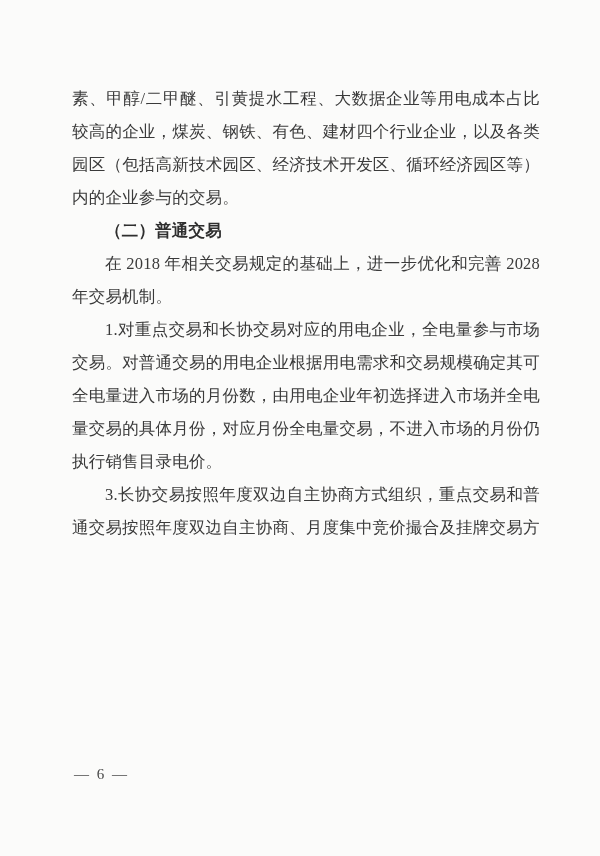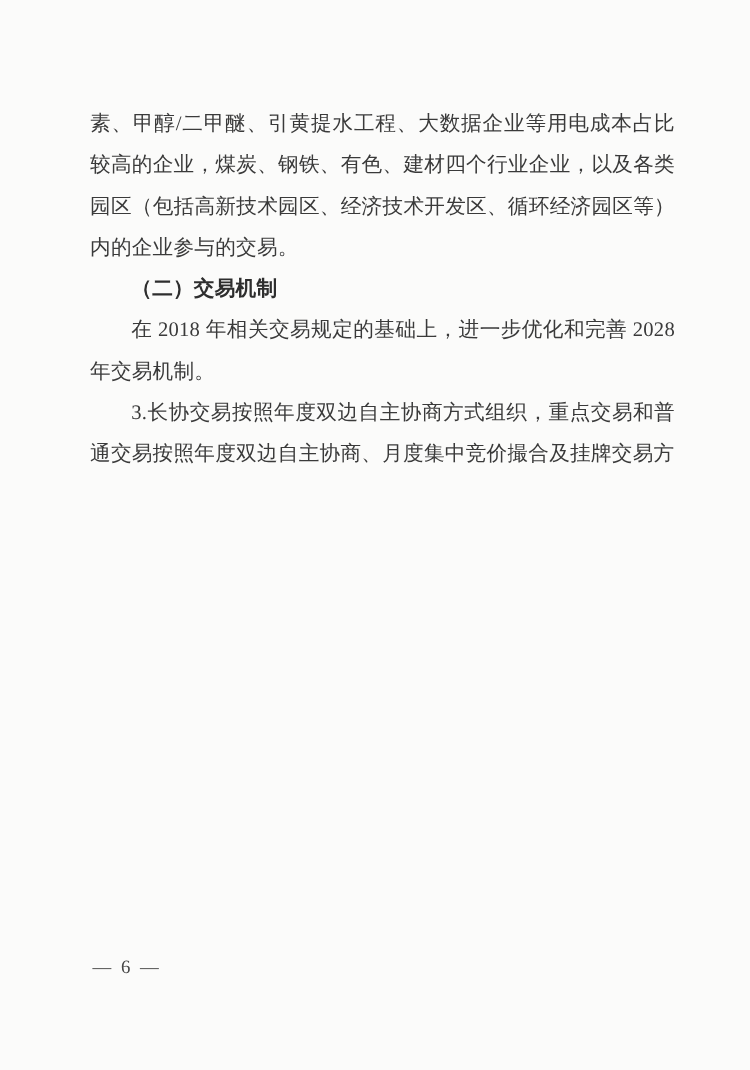--- a/index.html
+++ b/index.html
@@ -48,19 +48,20 @@
     letter-spacing: 2px;
     color: #474747;
   }
 </style>
 </head>
 <body>
 
 <div class="page">
   <div class="text-block">
     <p class="para">素、甲醇/二甲醚、引黄提水工程、大数据企业等用电成本占比较高的企业，煤炭、钢铁、有色、建材四个行业企业，以及各类园区（包括高新技术园区、经济技术开发区、循环经济园区等）内的企业参与的交易。</p>
-    <p class="para indent heading">（二）交易机制</p>
+    <p class="para indent heading">（二）普通交易</p>
     <p class="para indent">在 2018 年相关交易规定的基础上，进一步优化和完善 2028 年交易机制。</p>
+    <p class="para indent">1.对重点交易和长协交易对应的用电企业，全电量参与市场交易。对普通交易的用电企业根据用电需求和交易规模确定其可全电量进入市场的月份数，由用电企业年初选择进入市场并全电量交易的具体月份，对应月份全电量交易，不进入市场的月份仍执行销售目录电价。</p>
     <p class="para indent">3.长协交易按照年度双边自主协商方式组织，重点交易和普通交易按照年度双边自主协商、月度集中竞价撮合及挂牌交易方</p>
   </div>
 
   <div class="page-number">— 6 —</div>
 </div>
 
 </body></html>

